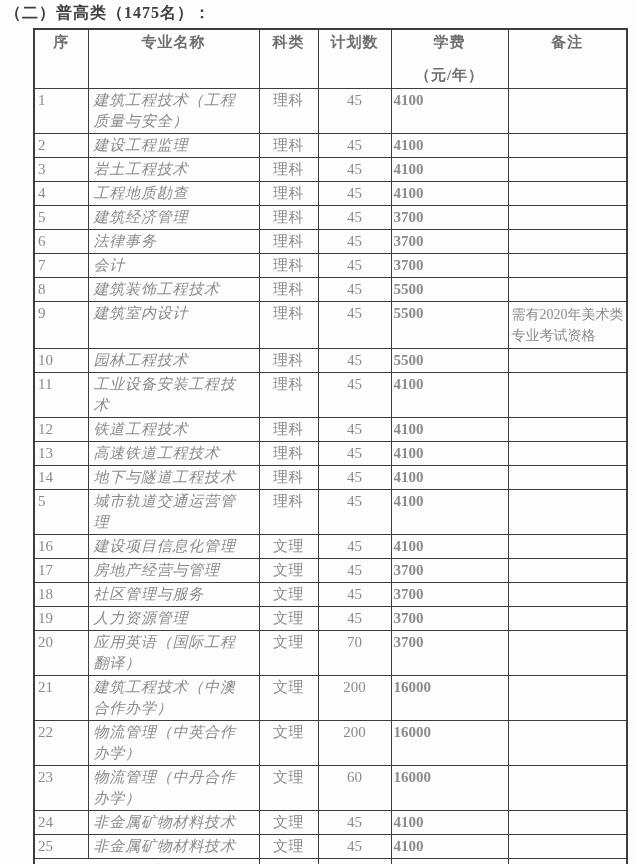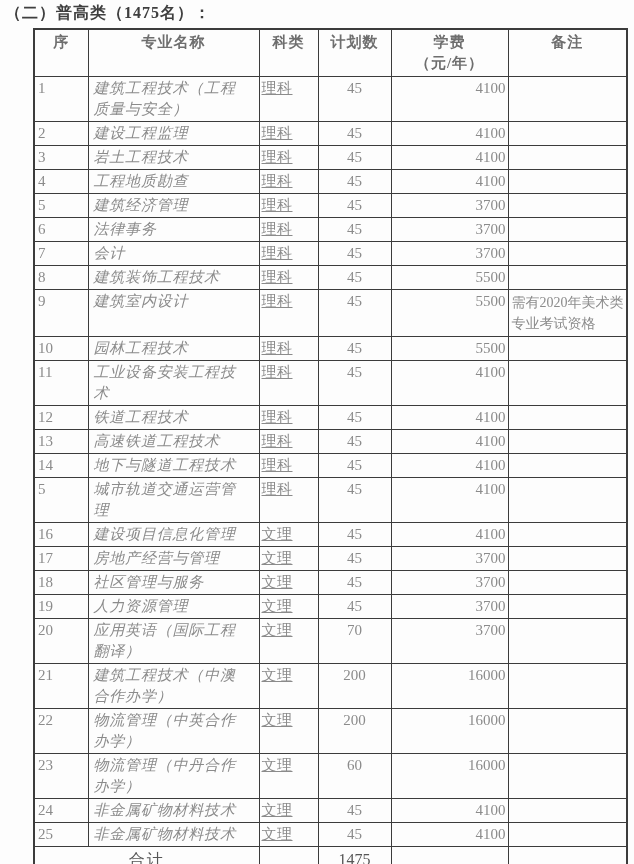--- a/index.html
+++ b/index.html
@@ -39,32 +39,32 @@
     word-break: break-all;
     overflow: hidden;
   }
   .plan-table th {
     font-weight: bold;
     color: #6e6e6e;
     text-align: center;
     padding: 2px 1px;
     letter-spacing: 1px;
   }
-  .fee-sub { font-weight: bold; }
+  .fee-sub { font-weight: bold; margin-top: 12px; }
   col.w-no     { width: 54px; }
   col.w-major  { width: 171px; }
   col.w-cat    { width: 59px; }
   col.w-plan   { width: 73px; }
   col.w-fee    { width: 117px; }
   col.w-remark { width: 119px; }
   td.c-no     { text-align: left; padding-left: 3px; }
   td.c-major  { text-align: left; padding: 1px 10px 1px 5px; letter-spacing: 0.8px; font-style: italic; }
-  td.c-cat    { letter-spacing: 0.5px; text-decoration: underline; }
+  td.c-cat    { text-align: center; letter-spacing: 0.5px; }
   td.c-plan   { text-align: center; }
-  td.c-fee    { text-align: right; }
+  td.c-fee    { text-align: left; font-weight: bold; }
   td.c-remark { text-align: left; font-size: 14px; line-height: 21px; padding: 2px 1px 2px 3px; margin-left: 32px; }
   tr.footer-row td {
     color: #565656;
     font-size: 16px;
     line-height: 23px;
   }
   td.f-label { text-align: center; letter-spacing: 2px; }
   td.f-total { text-align: center; color: #4e4e4e; }
 </style>
 </head>

